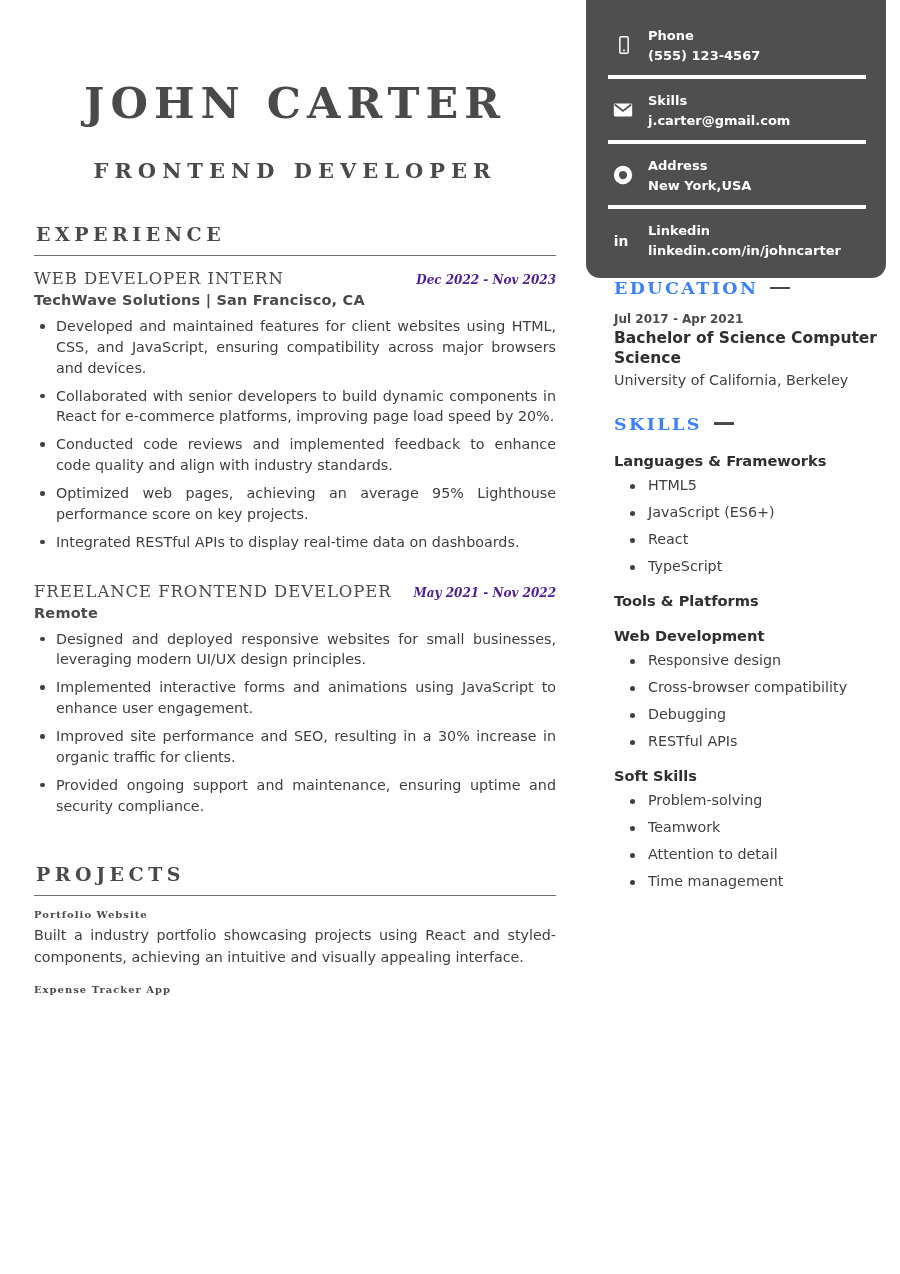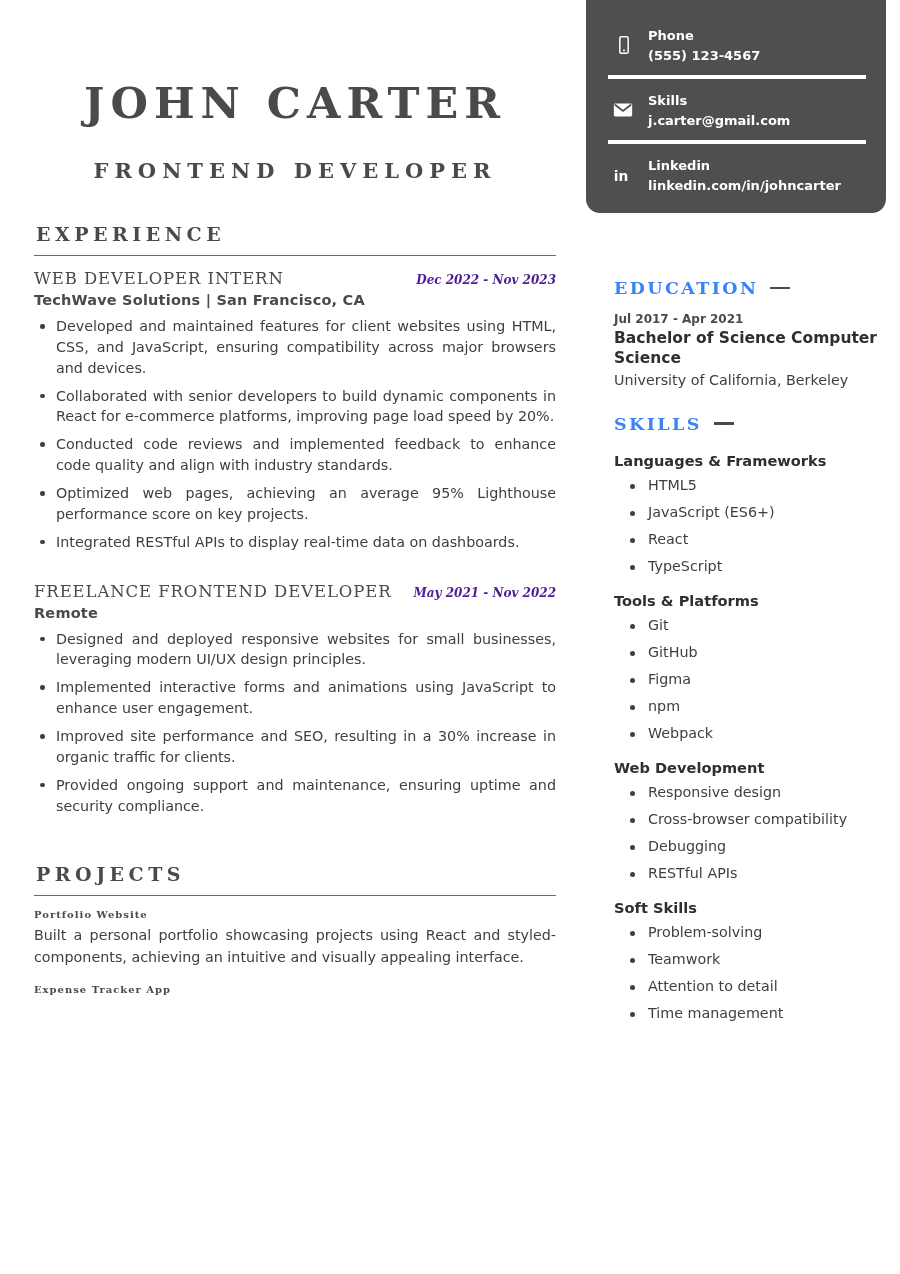--- a/index.html
+++ b/index.html
@@ -281,21 +281,21 @@
     </div>
 
     <div class="sec-gap"></div>
 
     <div>
       <div class="sec-head">PROJECTS</div>
       <div class="sec-rule"></div>
 
       <div>
         <div class="proj-title">Portfolio Website</div>
-        <div class="proj-desc">Built a personal portfolio showcasing projects using React and styled-components, achieving an intuitive and visually appealing interface.</div>
+        <div class="proj-desc">Built a industry portfolio showcasing projects using React and styled-components, achieving an intuitive and visually appealing interface.</div>
       </div>
 
       <div>
         <div class="proj-title">Expense Tracker App</div>
       </div>
     </div>
 
   </div>
 
   <div class="right">
@@ -321,20 +321,32 @@
             <rect x="2" y="5" width="20" height="14" rx="1.5" fill="#ffffff"></rect>
             <path d="M3 6 L12 13 L21 6" fill="none" stroke="#4f4f4f" stroke-width="2"></path>
           </svg>
         </span>
         <span class="ci-text">
           <span class="ci-label">Skills</span><br>
           <span class="ci-value">j.carter@gmail.com</span>
         </span>
       </div>
 
+      <div class="contact-item">
+        <span class="ci-icon">
+          <svg width="22" height="22" viewBox="0 0 24 24">
+            <circle cx="12" cy="12" r="10" fill="#ffffff"></circle>
+            <circle cx="12" cy="12" r="4.5" fill="#4f4f4f"></circle>
+          </svg>
+        </span>
+        <span class="ci-text">
+          <span class="ci-label">Address</span><br>
+          <span class="ci-value">New York,USA</span>
+        </span>
+      </div>
 
       <div class="contact-item last">
         <span class="ci-icon">
           <svg width="22" height="22" viewBox="0 0 24 24">
             <text x="2" y="19" font-family="DejaVu Sans, sans-serif" font-size="15" font-weight="bold" fill="#ffffff">in</text>
           </svg>
         </span>
         <span class="ci-text">
           <span class="ci-label">Linkedin</span><br>
           <span class="ci-value">linkedin.com/in/johncarter</span>
@@ -368,27 +380,20 @@
           <ul class="skill-list">
             <li>HTML5</li>
             <li>JavaScript (ES6+)</li>
             <li>React</li>
             <li>TypeScript</li>
           </ul>
         </div>
 
         <div>
           <div class="skill-group-title">Tools &amp; Platforms</div>
-          <ul class="skill-list">
-            <li>Git</li>
-            <li>GitHub</li>
-            <li>Figma</li>
-            <li>npm</li>
-            <li>Webpack</li>
-          </ul>
         </div>
 
         <div>
           <div class="skill-group-title">Web Development</div>
           <ul class="skill-list">
             <li>Responsive design</li>
             <li>Cross-browser compatibility</li>
             <li>Debugging</li>
             <li>RESTful APIs</li>
           </ul>

